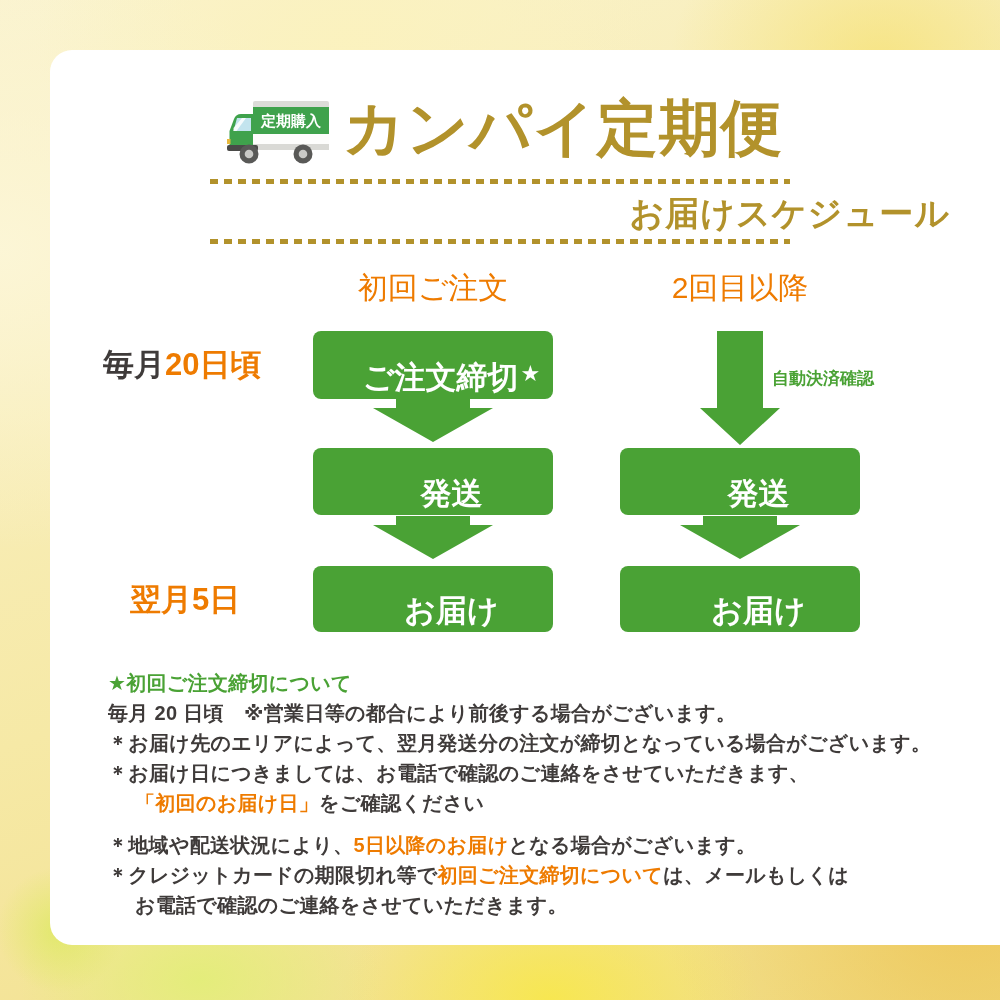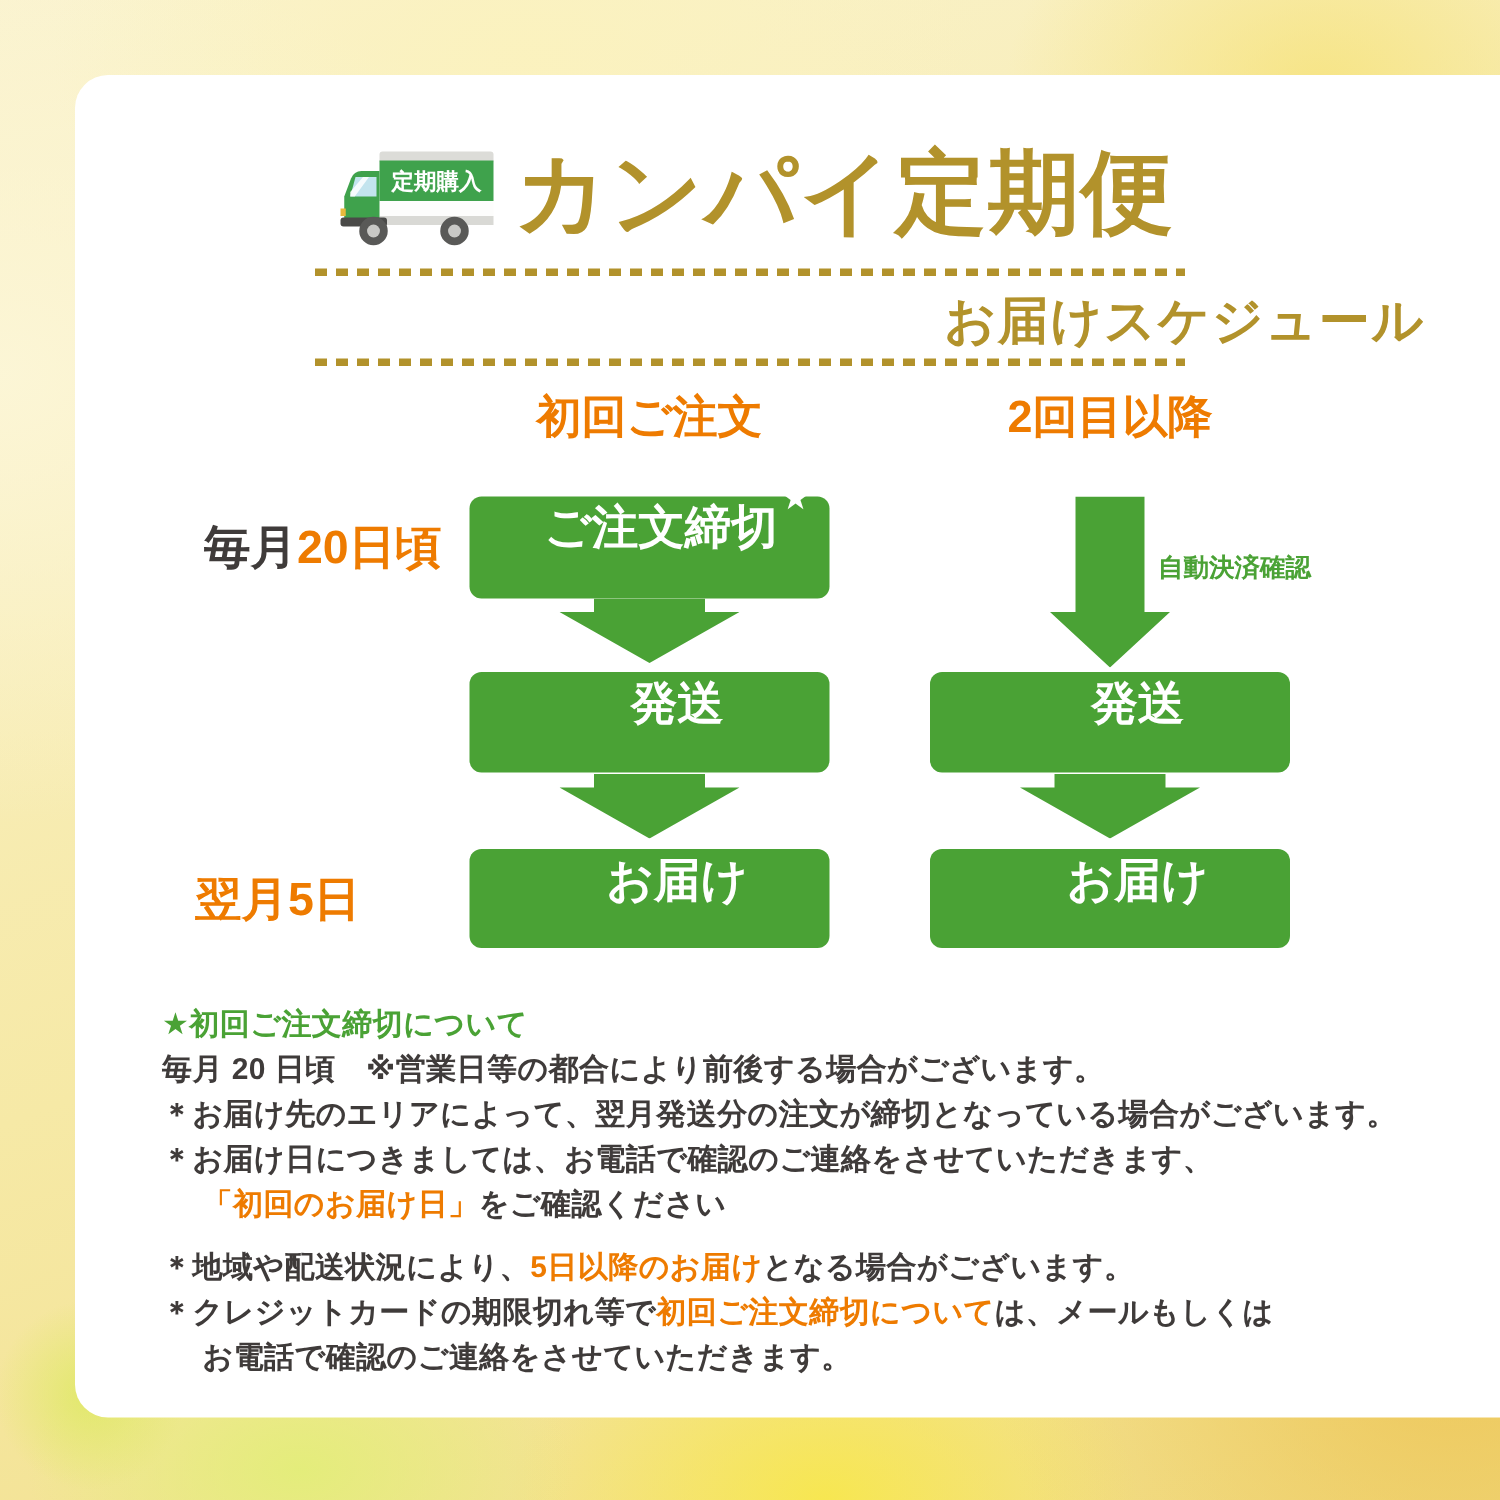--- a/index.html
+++ b/index.html
@@ -44,34 +44,34 @@
     position:absolute;left:160px;width:580px;height:5px;
     background:repeating-linear-gradient(90deg,var(--gold) 0 8px,transparent 8px 14px);
   }
   .dotted.top{top:129px;}
   .dotted.bottom{top:189px;}
   .subtitle{
     position:absolute;left:0;top:141px;width:900px;text-align:right;
     font-size:34px;font-weight:800;color:var(--gold);letter-spacing:1px;
   }
   .col-head{
-    position:absolute;top:208px;width:240px;text-align:center;
-    font-size:30px;font-weight:700;color:var(--orange);white-space:nowrap;
+    position:absolute;top:218px;width:240px;text-align:center;
+    font-size:30px;font-weight:400;color:var(--orange);white-space:nowrap;
   }
   .col-head.first{left:263px;}
   .col-head.repeat{left:570px;}
   .row-label{
     position:absolute;font-size:31px;font-weight:800;line-height:36px;white-space:nowrap;
   }
-  .row-label.deadline{left:53px;top:297px;color:var(--dark);margin-left:33px;}
+  .row-label.deadline{left:53px;top:297px;color:var(--dark);}
   .row-label.delivery{left:80px;top:532px;color:var(--orange);}
   .row-label .orange{color:var(--orange);}
   .flow-box{
     position:absolute;width:240px;border-radius:8px;background:var(--green);
-    display:flex;align-items:flex-start;justify-content:center;
+    display:flex;align-items:flex-end;justify-content:center;
     color:#ffffff;font-size:31px;font-weight:700;white-space:nowrap;padding-left:37px;
   }
   .b-l1{left:263px;top:281px;height:68px;}
   .b-l2{left:263px;top:398px;height:67px;}
   .b-l3{left:263px;top:516px;height:66px;}
   .b-r2{left:570px;top:398px;height:67px;}
   .b-r3{left:570px;top:516px;height:66px;}
   .star{font-size:22px;position:relative;top:-12px;margin-left:2px;}
   .arrow{position:absolute;}
   .arrow polygon{fill:var(--green);}

